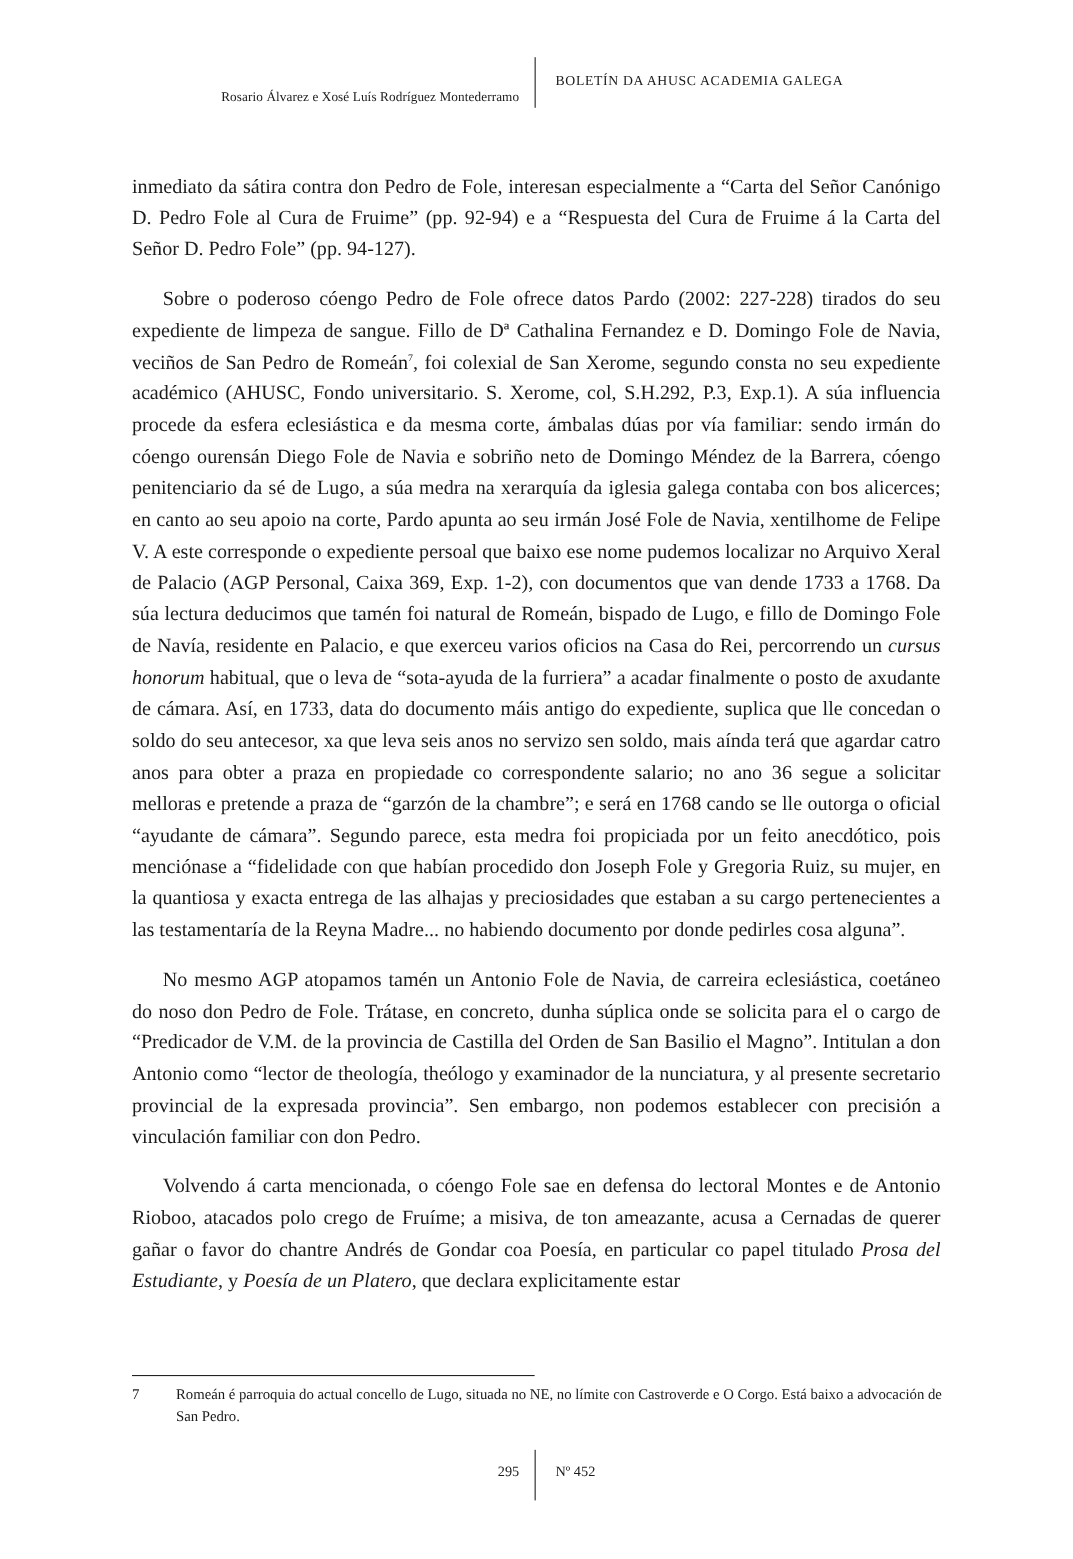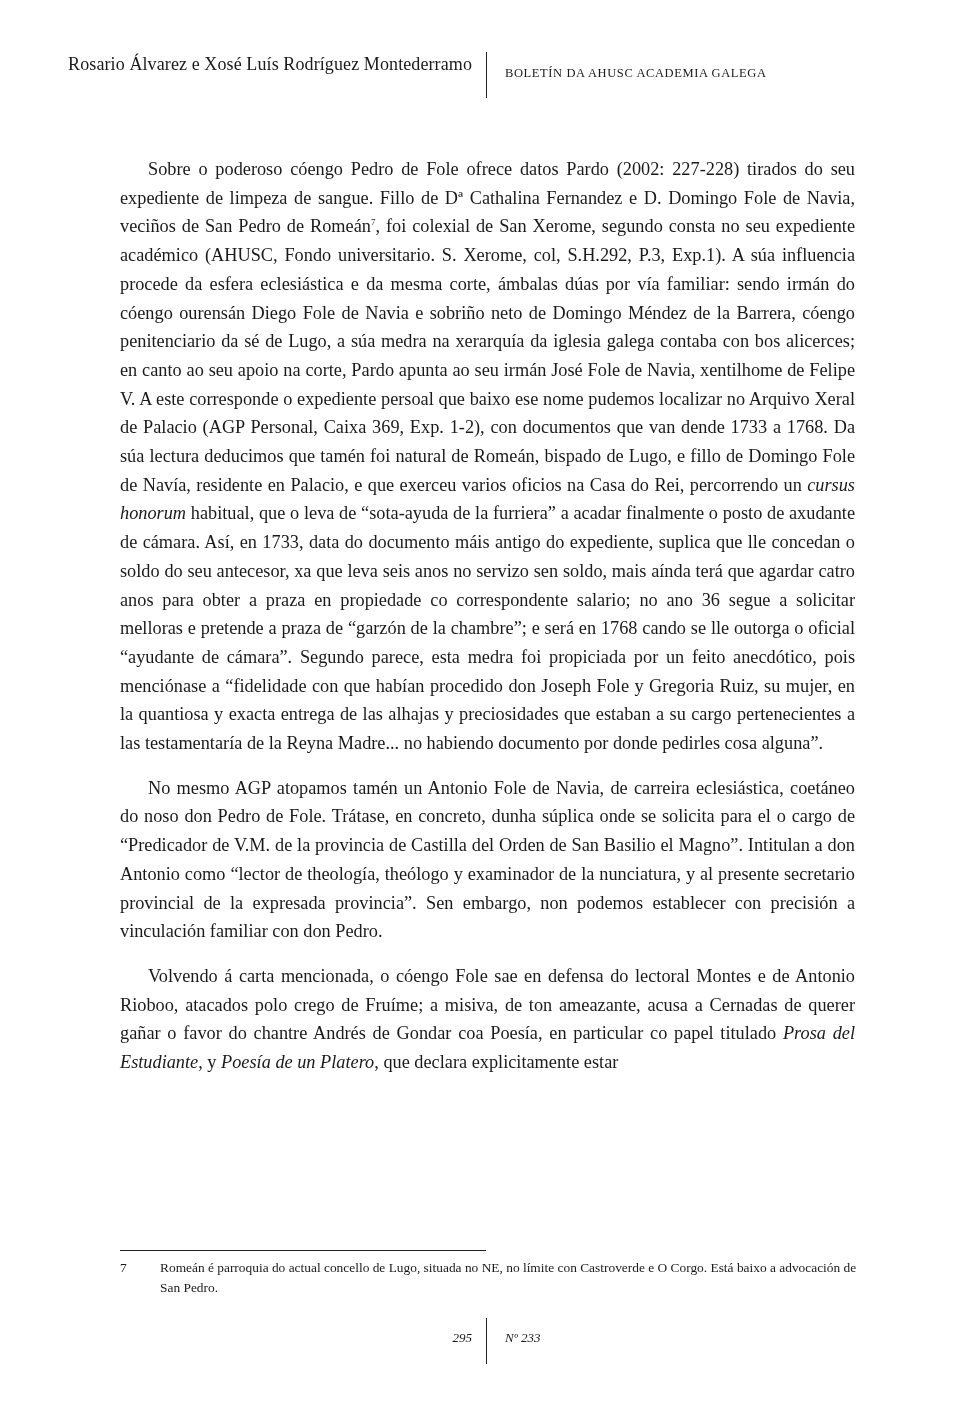--- a/index.html
+++ b/index.html
@@ -1,54 +1,55 @@
 <!DOCTYPE html>
 <html><head>
   <meta charset="utf-8">
   <style>
     html, body { margin: 0; padding: 0; background: #ffffff; }
     body { width: 975px; height: 1417px; position: relative; overflow: hidden;
       font-family: "Liberation Serif", "DejaVu Serif", serif; color: #1a1a1a; }
     .running-head { position: absolute; top: 50px; left: 0; width: 975px; height: 50px; }
-    .rh-left { position: absolute; right: 503px; top: 4px; font-size: 18px; letter-spacing: 0.1px; white-space: nowrap; }
+    .rh-left { position: absolute; right: 503px; top: 31px; font-size: 12px; letter-spacing: 0.1px; white-space: nowrap; }
     .rh-divider { position: absolute; left: 486px; top: 2px; width: 1px; height: 46px; background: #222; }
     .rh-right { position: absolute; left: 505px; top: 16px; font-size: 12.5px; letter-spacing: 0.6px; white-space: nowrap; }
     .body-text { position: absolute; top: 155px; left: 120px; width: 735px; }
     .body-text p { margin: 0; font-size: 18.3px; line-height: 28.7px; text-align: justify; hyphens: manual; }
     .body-text p.indent { text-indent: 28px; }
     .body-text p + p { margin-top: 16px; }
     .footnote-rule { position: absolute; top: 1250px; left: 120px; width: 366px; height: 1px; background: #222; }
     .footnote { position: absolute; top: 1258px; left: 120px; width: 740px; font-size: 13.4px; line-height: 20px; }
     .fn-num { position: absolute; left: 0; top: 0; }
     .fn-text { margin-left: 40px; }
-    .footer { position: absolute; top: 1318px; left: 0; width: 975px; height: 46px; font-style: italic; }
+    .footer { position: absolute; top: 1318px; left: 0; width: 975px; height: 46px; }
     .page-number { position: absolute; right: 503px; top: 12px; font-size: 13px; }
     .footer-divider { position: absolute; left: 486px; top: 0; width: 1px; height: 46px; background: #222; }
     .issue-number { position: absolute; left: 505px; top: 12px; font-size: 13px; }
     sup { font-size: 9px; vertical-align: super; line-height: 0; }
     em { font-style: italic; }
   </style>
 </head>
 <body>
 
 <div class="running-head">
   <span class="rh-left">Rosario Álvarez e Xosé Luís Rodríguez Montederramo</span>
   <div class="rh-divider"></div>
   <span class="rh-right">BOLETÍN DA AHUSC ACADEMIA GALEGA</span>
 </div>
 
 <div class="body-text">
+  <p><span>inmediato da sátira contra don Pedro de Fole, interesan especialmente a “Carta del Señor Canónigo D. Pedro Fole al Cura de Fruime” (pp. 92-94) e a “Respuesta del Cura de Fruime á la Carta del Señor D. Pedro Fole” (pp. 94-127).</span></p>
   <p class="indent"><span>Sobre o poderoso cóengo Pedro de Fole ofrece datos Pardo (2002: 227-228) tirados do seu expediente de limpeza de sangue. Fillo de Dª Cathalina Fernandez e D. Domingo Fole de Navia, veciños de San Pedro de Romeán</span><sup>7</sup><span>, foi colexial de San Xerome, segundo consta no seu expediente académico (AHUSC, Fondo universitario. S. Xerome, col, S.H.292, P.3, Exp.1). A súa influencia procede da esfera eclesiástica e da mesma corte, ámbalas dúas por vía familiar: sendo irmán do cóengo ourensán Diego Fole de Navia e sobriño neto de Domingo Méndez de la Barrera, cóengo penitenciario da sé de Lugo, a súa medra na xerarquía da iglesia galega contaba con bos alicerces; en canto ao seu apoio na corte, Pardo apunta ao seu irmán José Fole de Navia, xentilhome de Felipe V. A este corresponde o expediente persoal que baixo ese nome pudemos localizar no Arquivo Xeral de Palacio (AGP Personal, Caixa 369, Exp. 1-2), con documentos que van dende 1733 a 1768. Da súa lectura deducimos que tamén foi natural de Romeán, bispado de Lugo, e fillo de Domingo Fole de Navía, residente en Palacio, e que exerceu varios oficios na Casa do Rei, percorrendo un </span><em>cursus honorum</em><span> habitual, que o leva de “sota-ayuda de la furriera” a acadar finalmente o posto de axudante de cámara. Así, en 1733, data do documento máis antigo do expediente, suplica que lle concedan o soldo do seu antecesor, xa que leva seis anos no servizo sen soldo, mais aínda terá que agardar catro anos para obter a praza en propiedade co correspondente salario; no ano 36 segue a solicitar melloras e pretende a praza de “garzón de la chambre”; e será en 1768 cando se lle outorga o oficial “ayudante de cámara”. Segundo parece, esta medra foi propiciada por un feito anecdótico, pois menciónase a “fidelidade con que habían procedido don Joseph Fole y Gregoria Ruiz, su mujer, en la quantiosa y exacta entrega de las alhajas y preciosidades que estaban a su cargo pertenecientes a las testamentaría de la Reyna Madre... no habiendo documento por donde pedirles cosa alguna”.</span></p>
   <p class="indent"><span>No mesmo AGP atopamos tamén un Antonio Fole de Navia, de carreira eclesiástica, coetáneo do noso don Pedro de Fole. Trátase, en concreto, dunha súplica onde se solicita para el o cargo de “Predicador de V.M. de la provincia de Castilla del Orden de San Basilio el Magno”. Intitulan a don Antonio como “lector de theología, theólogo y examinador de la nunciatura, y al presente secretario provincial de la expresada provincia”. Sen embargo, non podemos establecer con precisión a vinculación familiar con don Pedro.</span></p>
   <p class="indent"><span>Volvendo á carta mencionada, o cóengo Fole sae en defensa do lectoral Montes e de Antonio Rioboo, atacados polo crego de Fruíme; a misiva, de ton ameazante, acusa a Cernadas de querer gañar o favor do chantre Andrés de Gondar coa Poesía, en particular co papel titulado </span><em>Prosa del Estudiante</em><span>, y </span><em>Poesía de un Platero</em><span>, que declara explicitamente estar</span></p>
 </div>
 
 <div class="footnote-rule"></div>
 <div class="footnote">
   <span class="fn-num">7</span>
   <div class="fn-text">Romeán é parroquia do actual concello de Lugo, situada no NE, no límite con Castroverde e O Corgo. Está baixo a advocación de San Pedro.</div>
 </div>
 
 <div class="footer">
   <span class="page-number">295</span>
   <div class="footer-divider"></div>
-  <span class="issue-number">Nº 233</span>
+  <span class="issue-number">Nº 452</span>
 </div>
 
 </body></html>

